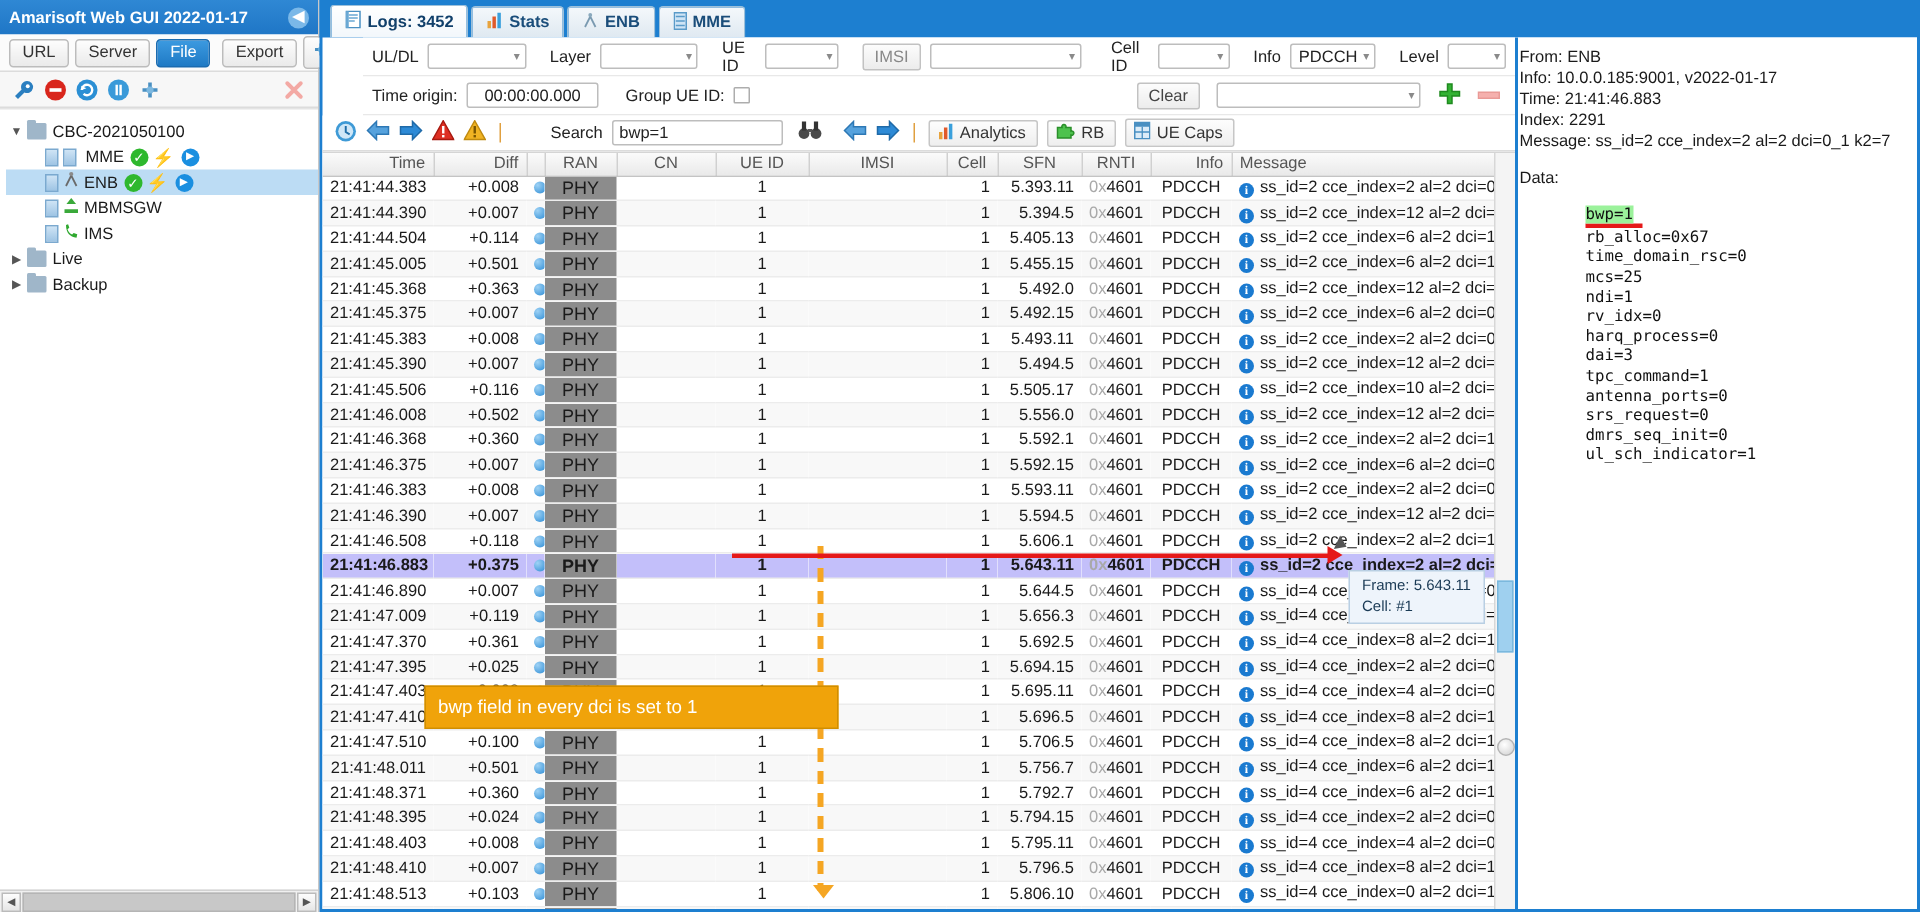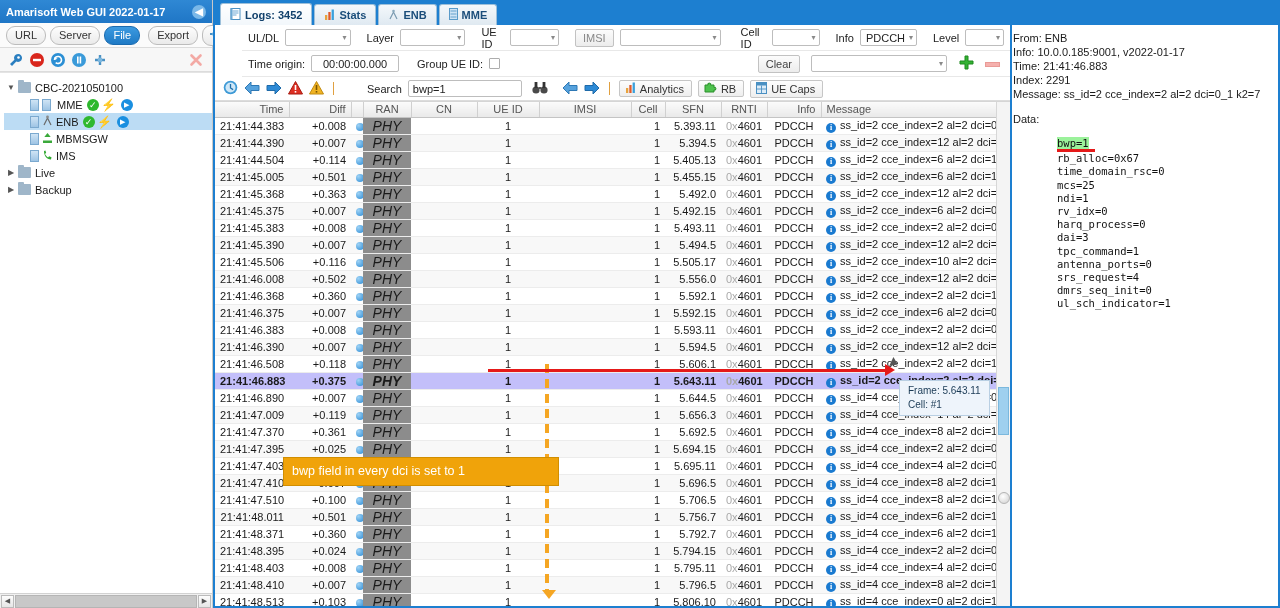--- a/index.html
+++ b/index.html
@@ -30,21 +30,21 @@
     width: 14px; height: 14px; border-radius: 50%;
     background: #7ab8e8; color: #fff; font-size: 10px;
     display:flex; align-items:center; justify-content:center;
     line-height: 1;
   }
   .lp-btnbar {
     height: 25px; display: flex; align-items: center; gap: 4px;
     padding: 0 6px; background: #fbfbfb; border-bottom: 1px solid #dcdcdc;
   }
   .btn {
-    border: 1px solid #bcbcbc; border-radius: 9px;
+    border: 1px solid #bcbcbc; border-radius: 3px;
     background: linear-gradient(#fdfdfd,#eaeaea);
     padding: 2px 8px; font-size: 11px; color: #333;
     cursor: pointer; line-height: 13px; white-space:nowrap;
   }
   .btn.active { background: linear-gradient(#3c9ae0,#1f7ac5); color: #fff; border-color:#1a6bb0; }
   .btn.icon-btn { padding: 2px 5px; }
   .spacer { flex: 1; }
 
   .lp-toolbar2 {
     height: 24px; display: flex; align-items: center; gap: 5px;
@@ -154,21 +154,21 @@
   .c-dot { width:12px; text-align:center;}
   .c-ran { width:48px; text-align:center; }
   .c-cn  { width:66px; }
   .c-ue  { width:62px; text-align:right;}
   .c-imsi{ width:92px; }
   .c-cell{ width:34px; text-align:right;}
   .c-sfn { width:56px; text-align:right;}
   .c-rnti{ width:46px; text-align:right;}
   .c-info{ width:54px; text-align:center;}
   .c-msg { width:auto; text-align:left;}
-  td.ran-cell { background:#8c8c8c !important; color:#fff; text-align:center; font-size:14px;font-style:italic;}
+  td.ran-cell { background:#8c8c8c !important; color:#fff; text-align:center; font-size:12px;}
   tr.sel td.ran-cell { background:#8c8c8c !important; }
   .rnti-pre{ color:#a9a9a9; }
   .bluedot{ display:inline-block; width:8px;height:8px;border-radius:50%;
     background:radial-gradient(circle at 30% 30%, #9ed2f5, #2a8ad4); margin-right:1px; vertical-align:-1px;}
   .infoic{ display:inline-block; width:10px;height:10px;border-radius:50%;
     background:#1a7ad0; color:#fff; font-size:8px; font-weight:bold; text-align:center;
     line-height:10px; margin-right:4px; vertical-align:-1px; font-family:"Liberation Serif",serif;}
 
   
   .ann-box {
@@ -1024,21 +1024,21 @@
             <div><span class="hl-green">bwp=1</span><span class="rp-redbar"></span></div>
             <div>rb_alloc=0x67</div>
             <div>time_domain_rsc=0</div>
             <div>mcs=25</div>
             <div>ndi=1</div>
             <div>rv_idx=0</div>
             <div>harq_process=0</div>
             <div>dai=3</div>
             <div>tpc_command=1</div>
             <div>antenna_ports=0</div>
-            <div>srs_request=4</div>
+            <div>srs_request=0</div>
             <div>dmrs_seq_init=0</div>
             <div>ul_sch_indicator=1</div>
           </div>
       </div>
 
     </div>
   </div>
 </div>
 
 </body></html>

